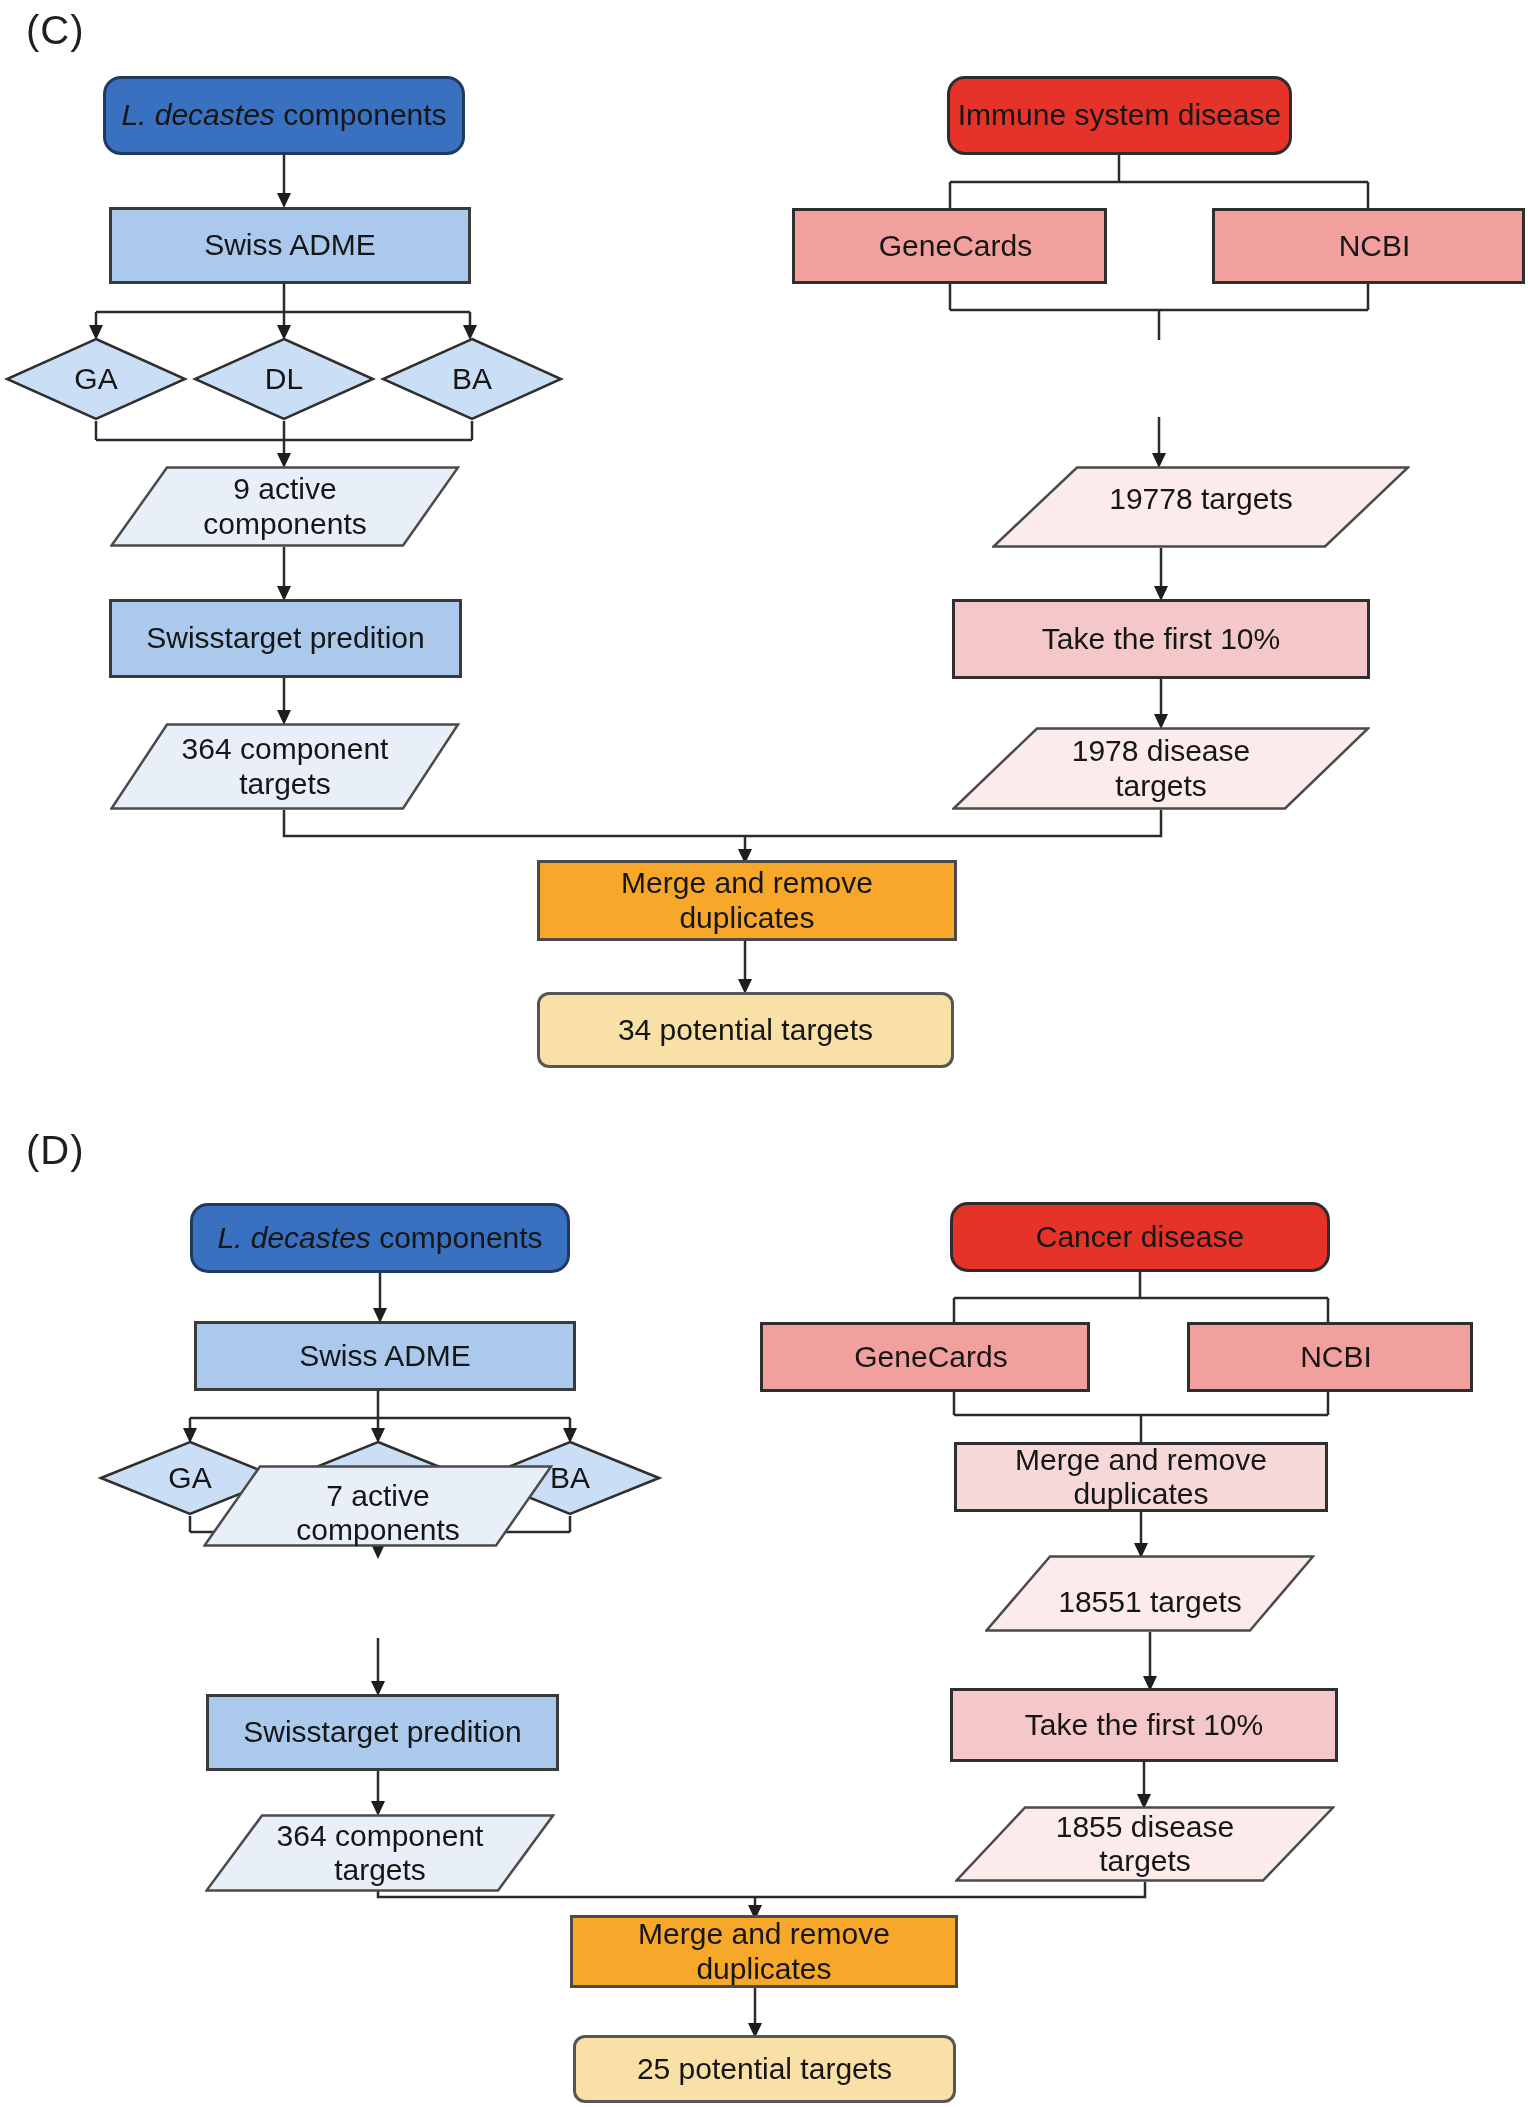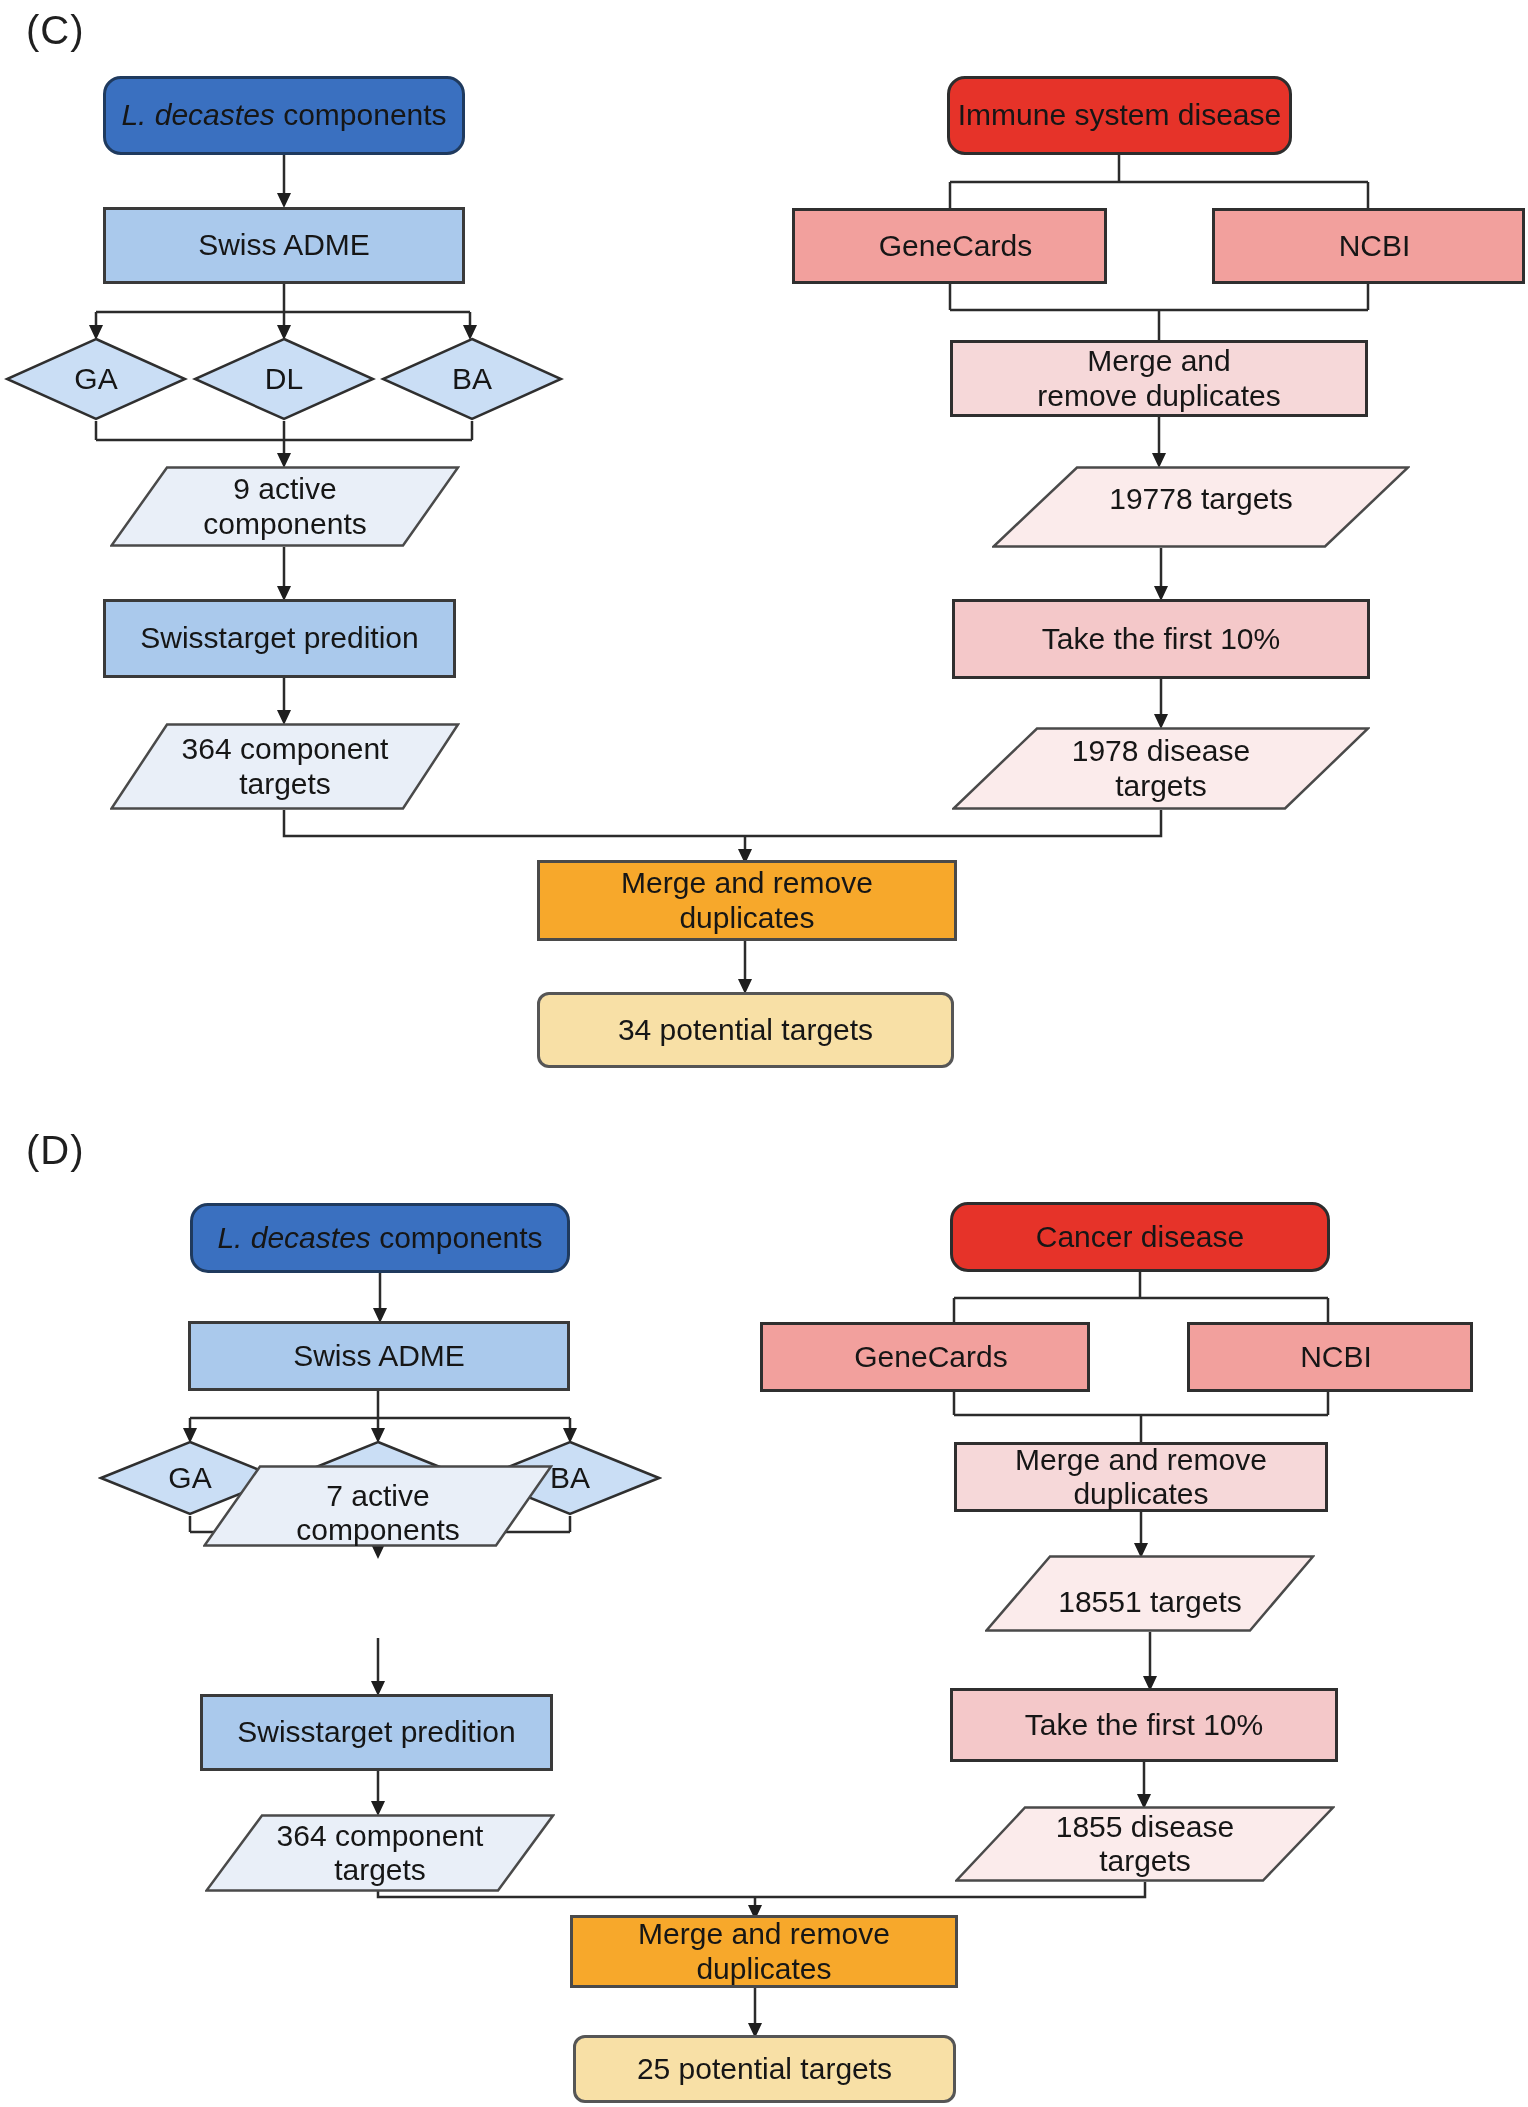--- a/index.html
+++ b/index.html
@@ -11,21 +11,21 @@
     position:absolute;font-size:40px;color:#1f1f1f;letter-spacing:1px;z-index:3;
   }
   svg.connectors{position:absolute;left:0;top:0;z-index:1;}
   .node{
     position:absolute;display:flex;align-items:center;justify-content:center;
     text-align:center;font-size:30px;line-height:1.15;color:#161616;
     box-sizing:border-box;z-index:2;
   }
   .f-darkblue{background:#3a70c0;border:3px solid #1f3a5e;border-radius:18px;}
   .f-red{background:#e63329;border:3px solid #2d2d2d;border-radius:18px;}
-  .f-lblue{background:#aac9ec;border:3px solid #3a3a3a;}
+  .f-lblue{background:#aac9ec;border:3px solid #3a3a3a;margin-left:6px;}
   .f-salmon{background:#f2a09d;border:3px solid #2f2f2f;padding-left:12px;}
   .f-pink{background:#f6d8d9;border:3px solid #2f2f2f;}
   .f-spink{background:#f4c8c9;border:3px solid #2f2f2f;}
   .f-orange{background:#f7a82b;border:3px solid #4a4a4a;}
   .f-tan{background:#f8e0a6;border:3px solid #565656;border-radius:12px;}
   .shape{background:transparent;border:none;}
   .shape > svg{position:absolute;left:0;top:0;}
   .shape .lbl{position:relative;z-index:1;}
   .node i{font-style:italic;}
 </style>
@@ -139,26 +139,20 @@
     <span>Immune system disease</span>
   </div>
 
   <div class="node f-salmon" style="left:792px;top:208px;width:315px;height:76px">
     <span>GeneCards</span>
   </div>
   <div class="node f-salmon" style="left:1212px;top:208px;width:313px;height:76px">
     <span>NCBI</span>
   </div>
 
-  <div class="node f-pink" style="left:950px;top:340px;width:418px;height:77px">
-    <div>
-      <div>Merge and</div>
-      <div>remove duplicates</div>
-    </div>
-  </div>
 
   <div class="node shape" style="left:992px;top:466px;width:418px;height:66px">
     <svg width="418" height="82">
         <polygon points="85,1.5 416,1.5 333,80.5 1.5,80.5" fill="#fbebeb" stroke="#4a4a4a" stroke-width="2.5"></polygon>
       </svg>
     <span class="lbl">19778 targets</span>
   </div>
 
   <div class="node f-spink" style="left:952px;top:599px;width:418px;height:80px">
     <span>Take the first 10%</span>

